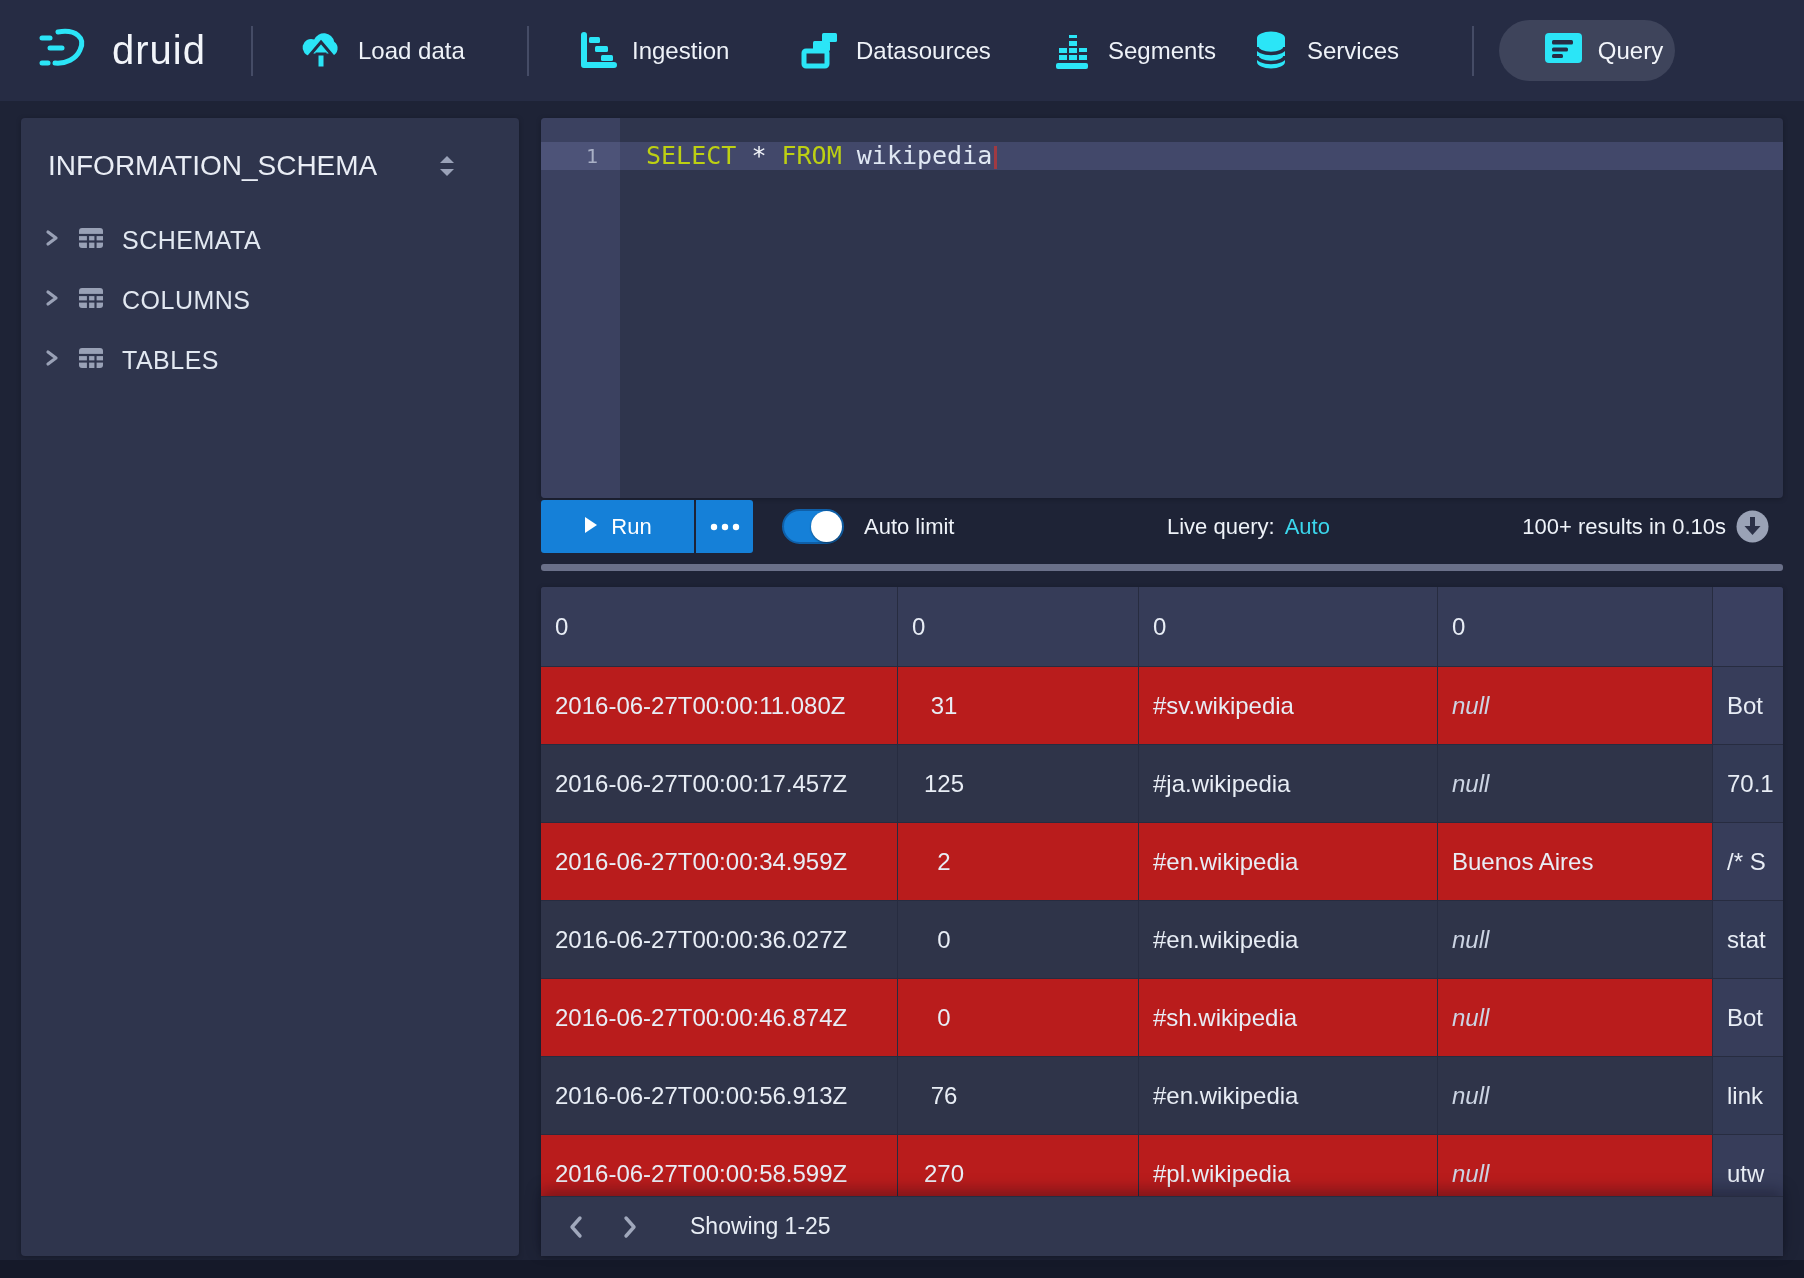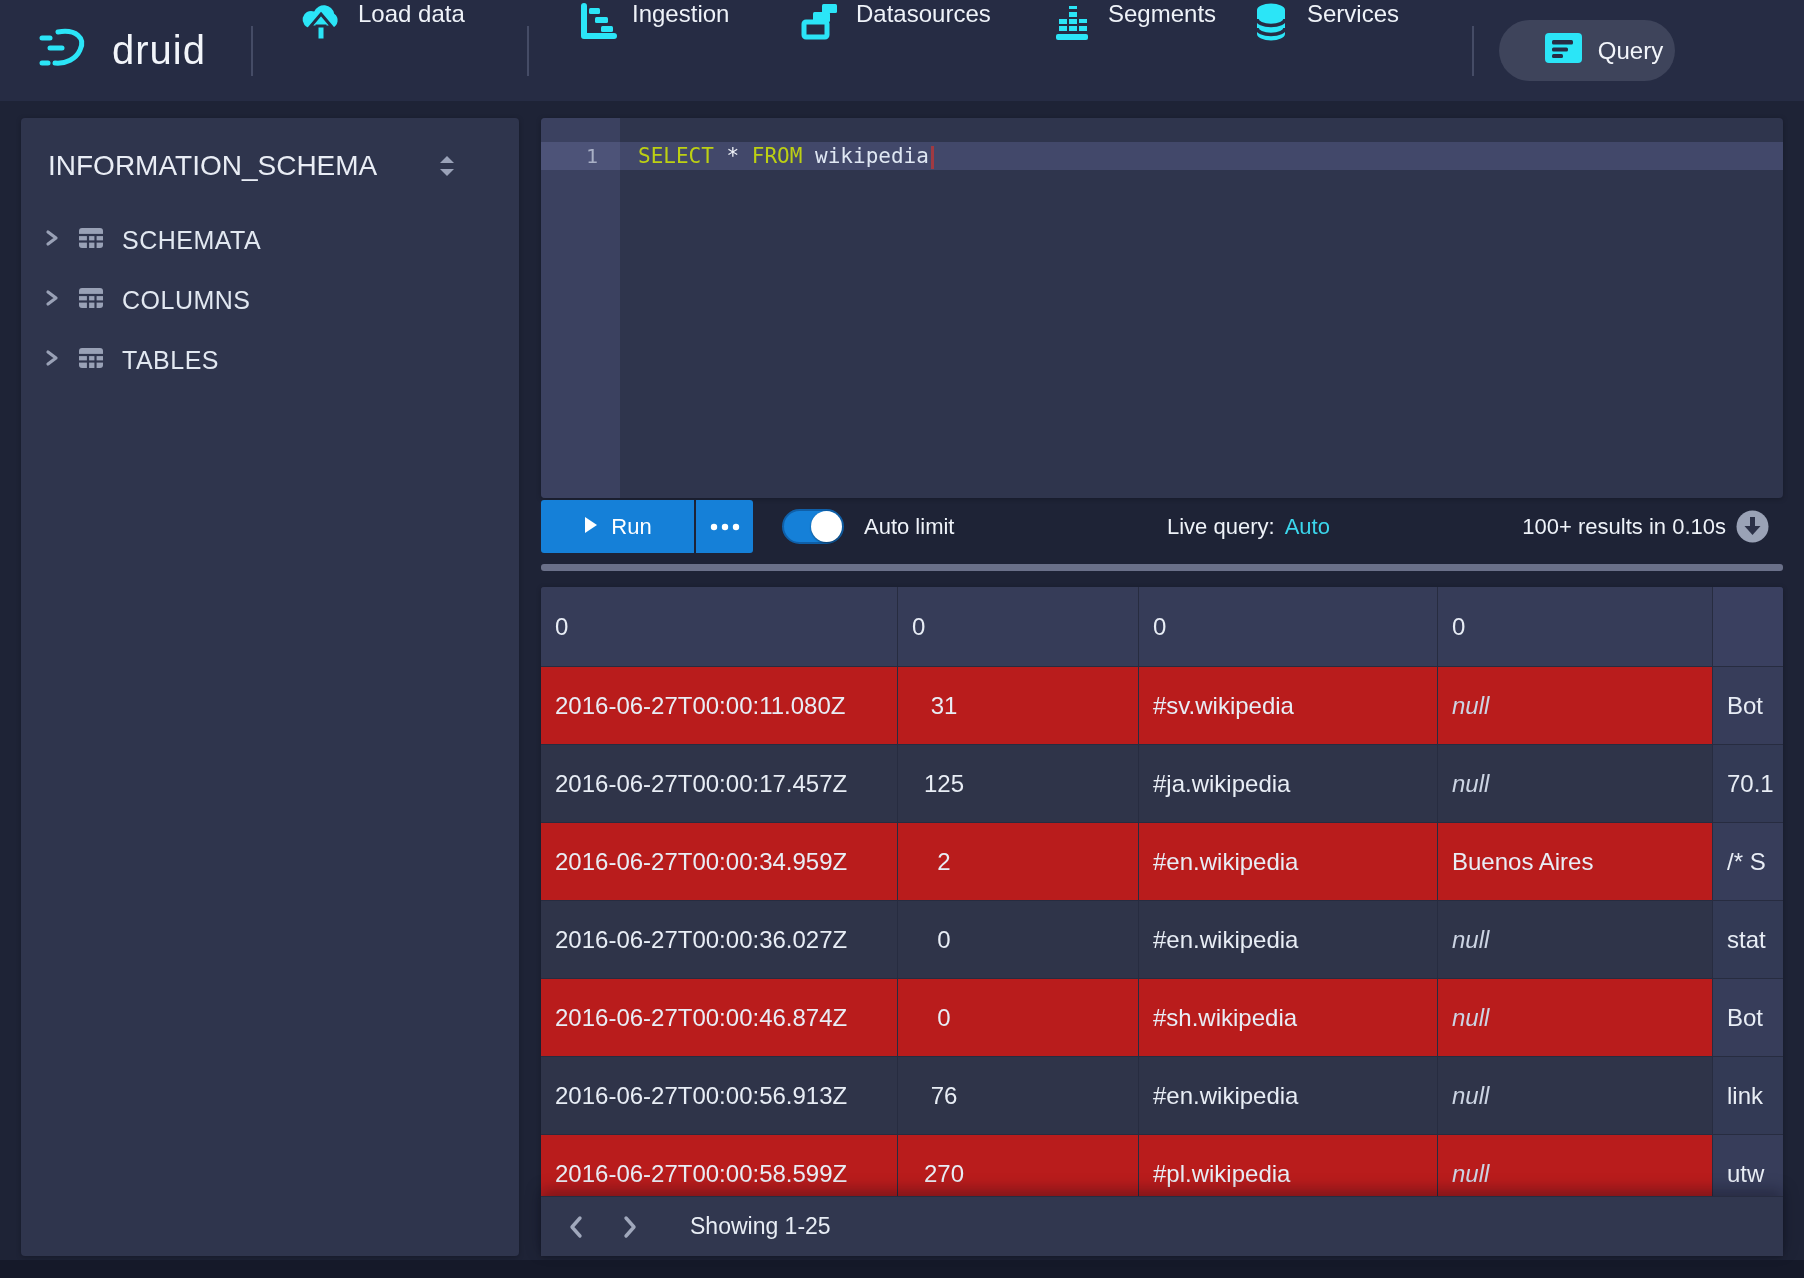--- a/index.html
+++ b/index.html
@@ -11,21 +11,21 @@
     color: #e8edf5;
   }
   
   .nav {
     position: absolute; left:0; top:0; width:1804px; height:101px;
     background:#262c44; z-index:10;
   }
   .logo { position:absolute; left:38px; top:0; height:101px; display:flex; align-items:center; gap:16px; }
   .logo-text { font-size:40px; font-weight:500; color:#f2f5fa; letter-spacing:1px; }
   .nav-divider { position:absolute; top:26px; width:2px; height:50px; background:#454c66; }
-  .nav-item { position:absolute; top:0; height:101px; display:flex; gap:14px; font-size:24px; color:#eef2f8; cursor:pointer; }
+  .nav-item { position:absolute; top:0; height:101px; display:flex; align-items:center; gap:14px; font-size:24px; color:#eef2f8; cursor:pointer; }
   .nav-item svg { display:block; }
   .query-pill {
     position:absolute; left:1499px; top:20px; width:176px; height:61px;
     background:#3e445b; border-radius:31px; display:flex; align-items:center;
     padding-left:30px; gap:13px; font-size:24px; color:#f2f5fa; cursor:pointer;justify-content:center;
   }
   
   .sidebar {
     position:absolute; left:21px; top:118px; width:498px; height:1138px;
     background:#2f354d; border-radius:4px; box-shadow:0 1px 5px rgba(0,0,0,.25);
@@ -38,21 +38,21 @@
   .schema-item .label { font-size:25px; letter-spacing:.5px; color:#e2e8f1; }
   
   .editor {
     position:absolute; left:541px; top:118px; width:1242px; height:380px;
     background:#2f354d; border-radius:4px; overflow:hidden;
     font-family:"DejaVu Sans Mono", monospace; box-shadow:0 1px 5px rgba(0,0,0,.25);
   }
   .gutter-bg { position:absolute; left:0; top:0; bottom:0; width:79px; background:#3b4160; }
   .code-line { position:absolute; left:0; right:0; top:24px; height:28px; display:flex; background:#42486a; }
   .ln-cell { width:79px; background:#4d5378; text-align:right; padding-right:22px; font-size:20px; line-height:28px; color:#a9b0c6; }
-  .code-cell { padding-left:18px; font-size:21px; line-height:28px; color:#dfe7f3; white-space:pre; }
+  .code-cell { padding-left:18px; font-size:25px; line-height:28px; color:#dfe7f3; white-space:pre;margin-left:8px; }
   .tok-kw { color:#bdd013; }
   .tok-star { color:#f2f5fa; }
   .tok-id { color:#dfe7f3; }
   .cursor { display:inline-block; width:3px; height:23px; background:#a03a42; vertical-align:middle; margin-left:2px; }
   
   .run-btn {
     position:absolute; left:541px; top:500px; width:153px; height:53px;
     background:#1580d8; border-radius:3px 0 0 3px; display:flex; align-items:center;
     justify-content:center; gap:13px; color:#fff; font-size:22px; cursor:pointer; border:none;
   }

